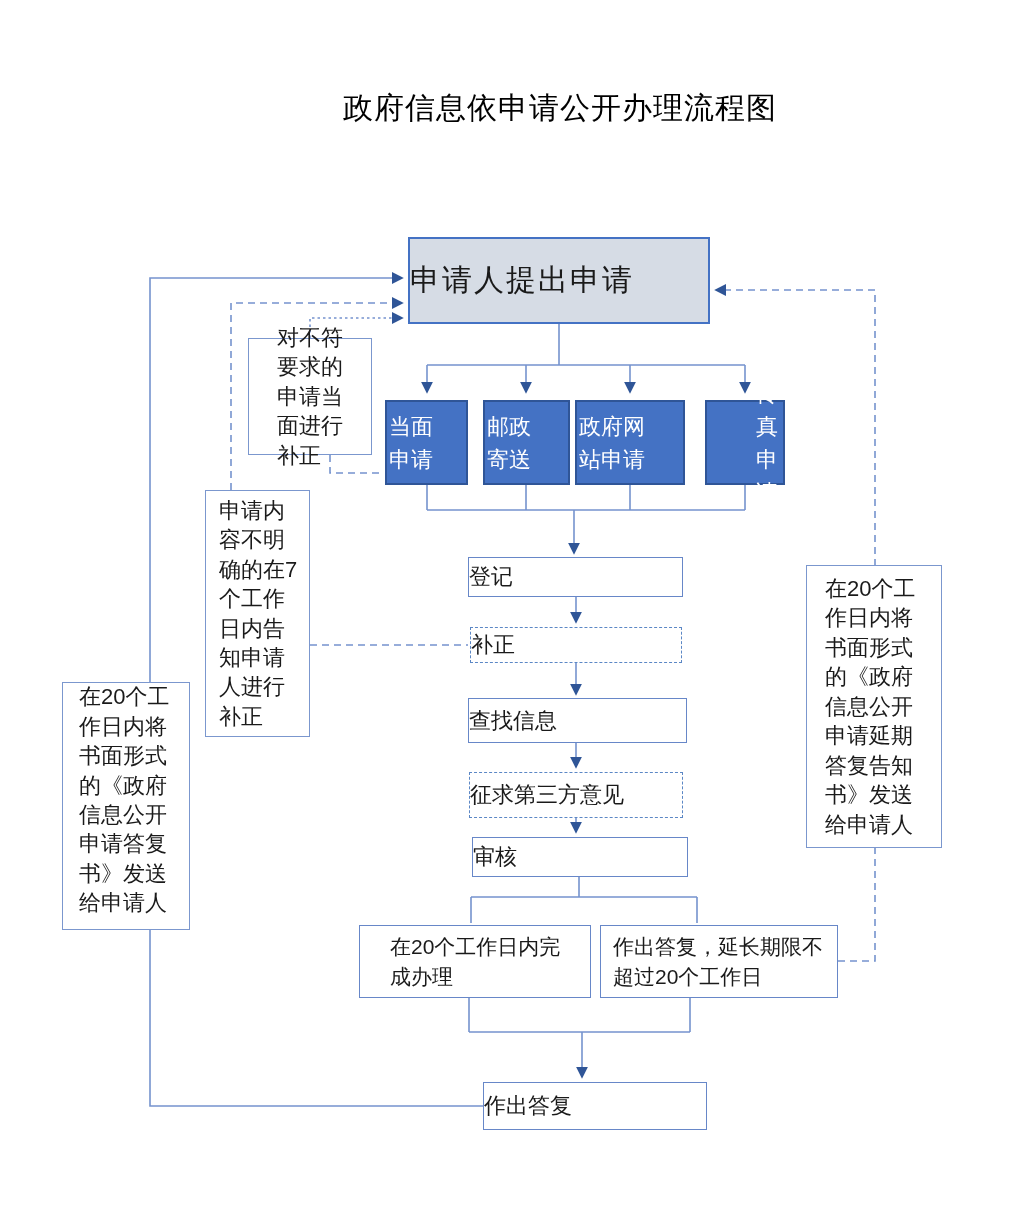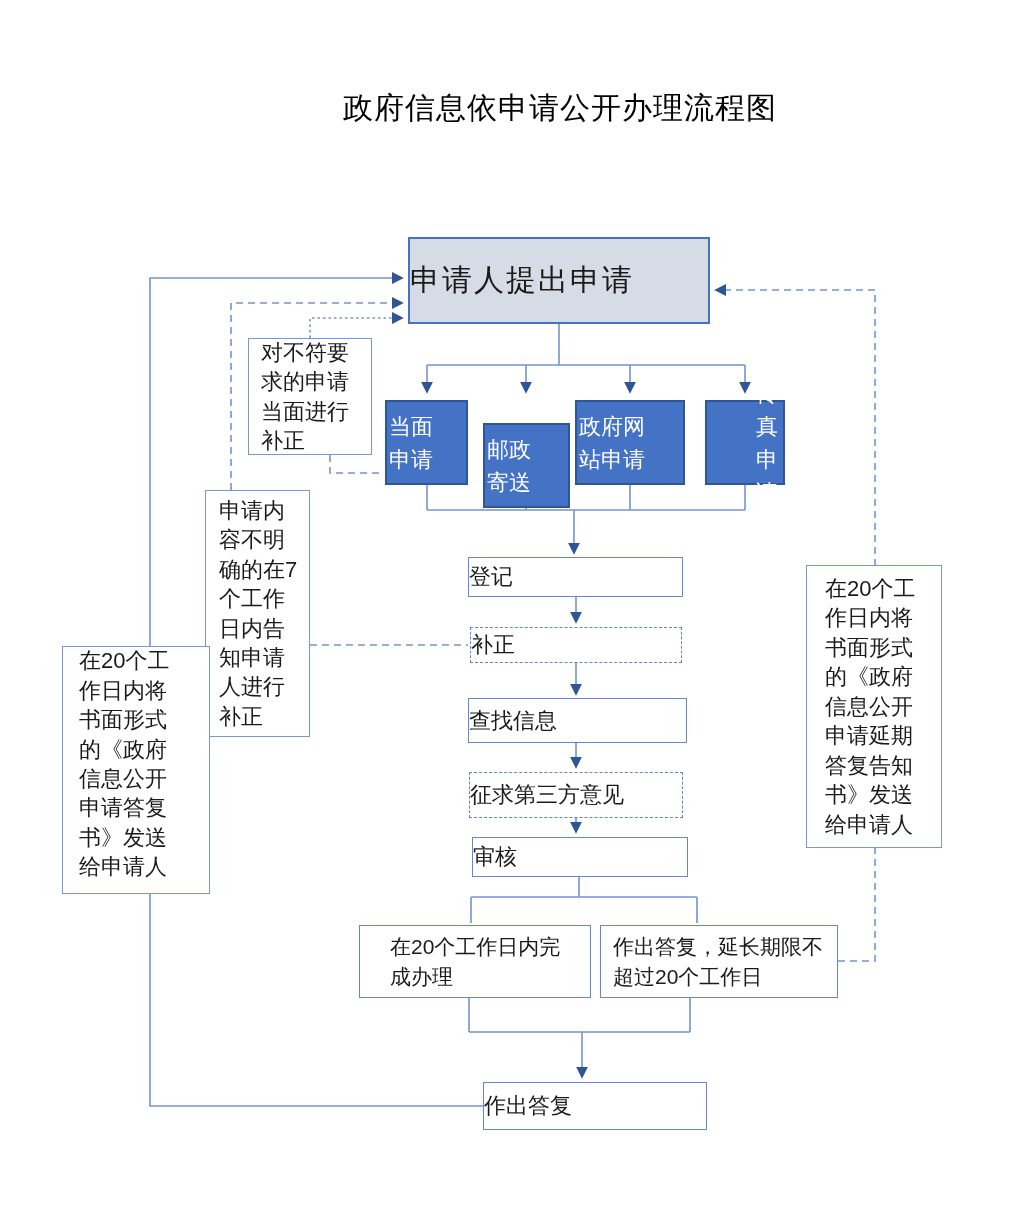--- a/index.html
+++ b/index.html
@@ -75,21 +75,21 @@
 
   <div id="title">政府信息依申请公开办理流程图</div>
 
   <div class="box top-box" style="left:408px;top:237px;width:302px;height:87px;">
     <span>申请人提出申请</span>
   </div>
 
   <div class="box channel" style="left:385px;top:400px;width:83px;height:85px;">
     <span class="inner" style="width:48px;">当面申请</span>
   </div>
-  <div class="box channel" style="left:483px;top:400px;width:87px;height:85px;margin-top:23px;">
+  <div class="box channel" style="left:483px;top:400px;width:87px;height:85px;">
     <span class="inner" style="width:48px;">邮政寄送</span>
   </div>
   <div class="box channel" style="left:575px;top:400px;width:110px;height:85px;">
     <span class="inner" style="width:70px;">政府网站申请</span>
   </div>
   <div class="box channel" style="left:705px;top:400px;width:80px;height:85px;padding-left:44px;">
     <span class="inner" style="width:48px;">传真申请</span>
   </div>
 
   <div class="box flow" style="left:468px;top:557px;width:215px;height:40px;">
@@ -112,26 +112,26 @@
     <span>在20个工作日内完成办理</span>
   </div>
   <div class="box flow bottom-box" style="left:600px;top:925px;width:238px;height:73px;">
     <span>作出答复，延长期限不超过20个工作日</span>
   </div>
 
   <div class="box flow" style="left:483px;top:1082px;width:224px;height:48px;">
     <span>作出答复</span>
   </div>
 
-  <div class="box note" style="left:248px;top:338px;width:124px;height:117px;padding:4px 12px;">
+  <div class="box note" style="left:248px;top:338px;width:124px;height:117px;padding:4px 28px;">
     <span class="inner" style="width:94px;">对不符要求的申请当面进行补正</span>
   </div>
   <div class="box note" style="left:205px;top:490px;width:105px;height:247px;padding:4px 0 4px 13px;">
     <span class="inner" style="width:80px;">申请内容不明确的在7个工作日内告知申请人进行补正</span>
   </div>
-  <div class="box note" style="left:62px;top:646px;width:148px;height:248px;padding:4px 0 16px 16px;">
+  <div class="box note" style="left:62px;top:682px;width:128px;height:248px;padding:4px 0 16px 16px;">
     <span class="inner" style="width:94px;">在20个工作日内将书面形式的《政府信息公开申请答复书》发送给申请人</span>
   </div>
   <div class="box note" style="left:806px;top:565px;width:136px;height:283px;padding:4px 0 4px 18px;">
     <span class="inner" style="width:94px;">在20个工作日内将书面形式的《政府信息公开申请延期答复告知书》发送给申请人</span>
   </div>
 
 </div>
 
 </body></html>

